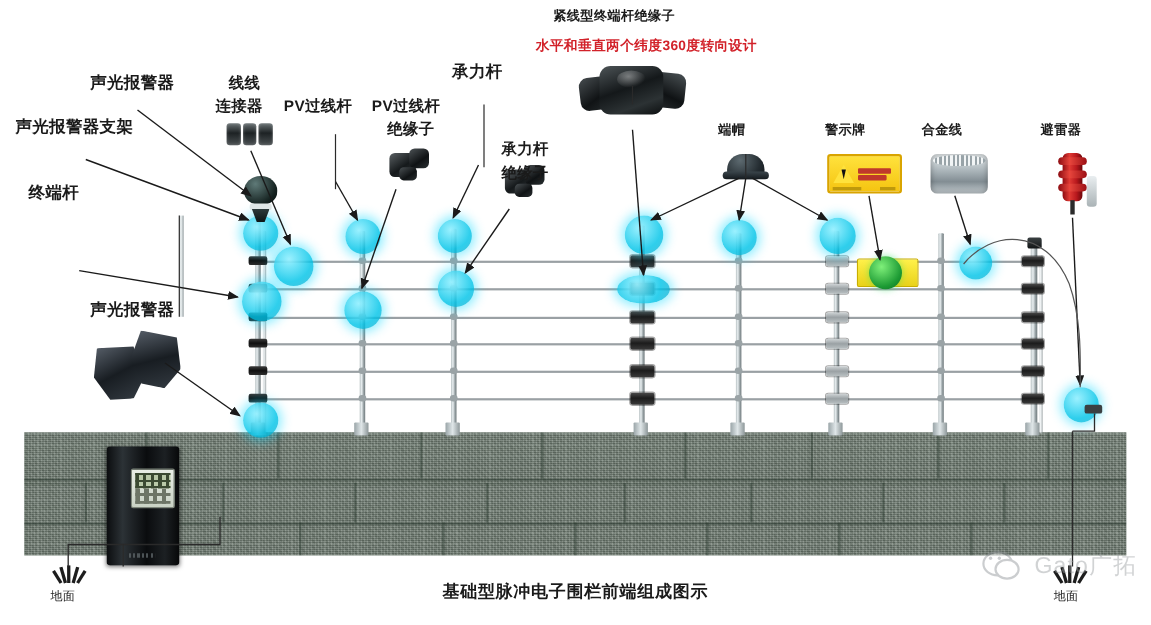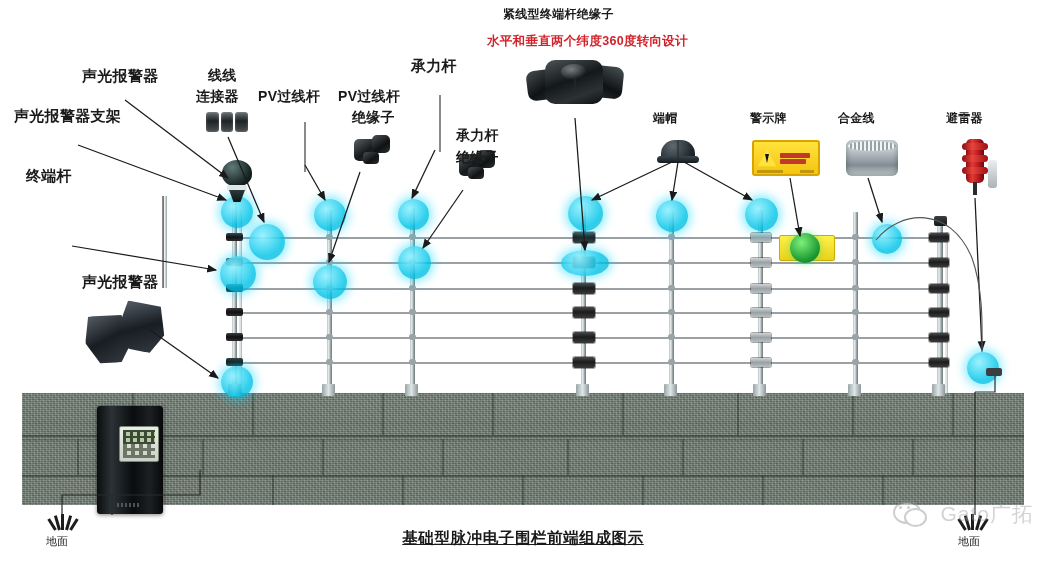--- a/index.html
+++ b/index.html
@@ -158,21 +158,21 @@
        background:repeating-linear-gradient(90deg,#5b6366 0 2px,transparent 2px 4px);opacity:.8;}
 
   .gnd{position:absolute;width:26px;height:18px;}
   .gnd i{position:absolute;bottom:0;left:11px;width:3px;height:16px;background:#1d1d1d;}
   .gnd i.l1{transform:rotate(-32deg);transform-origin:bottom center;height:13px;}
   .gnd i.l2{transform:rotate(-16deg);transform-origin:bottom center;height:15px;}
   .gnd i.r1{transform:rotate(32deg);transform-origin:bottom center;height:13px;}
   .gnd i.r2{transform:rotate(16deg);transform-origin:bottom center;height:15px;}
 
   .caption{position:absolute;left:0;right:0;top:528px;text-align:center;
-       font-size:15.5px;font-weight:bold;color:#1a1a1a;letter-spacing:.6px;text-decoration:underline;}
+       font-size:15.5px;font-weight:bold;color:#1a1a1a;letter-spacing:.6px;}
 
   .wm{position:absolute;right:12px;top:500px;display:flex;align-items:center;gap:13px;
       opacity:.45;}
   .wm .wc{position:relative;width:34px;height:26px;}
   .wm .wc .b1{position:absolute;left:0;top:0;width:24px;height:19px;border-radius:50%;
       border:2.2px solid #8d9296;background:#fff;}
   .wm .wc .b2{position:absolute;right:0;bottom:0;width:19px;height:15px;border-radius:50%;
       border:2.2px solid #8d9296;background:#fff;}
   .wm .wc .e{position:absolute;width:3px;height:3px;border-radius:50%;background:#8d9296;}
   .wm .wtxt{font-size:21px;color:#9a9ea1;letter-spacing:1px;font-weight:normal;}

